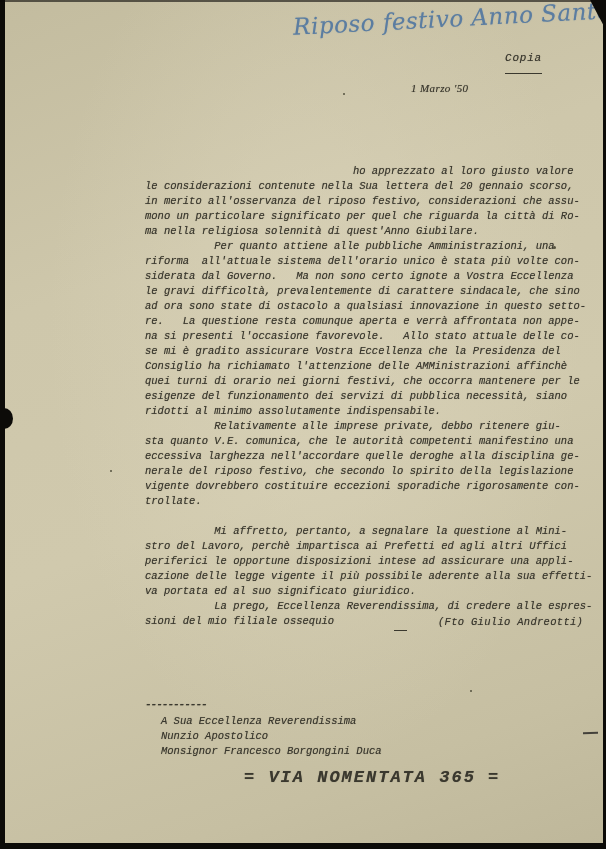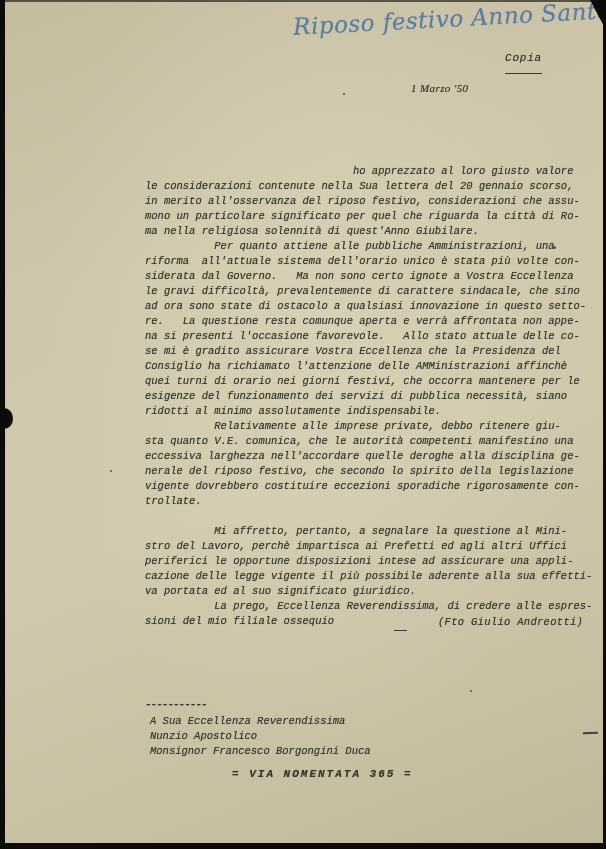--- a/index.html
+++ b/index.html
@@ -69,27 +69,27 @@
     position: absolute; left: 394px; top: 616px;
     font-size: 10.5px; letter-spacing: 0.3px; margin-left: 44px;
   }
   .sig-underline { position: absolute; left: 394px; top: 630px; width: 13px; height: 1px; background: #3a382e; }
 
   .separator {
     position: absolute; left: 145px; top: 698px;
     font-size: 11px; font-weight: bold; letter-spacing: -1px;
   }
   .recipient {
-    position: absolute; left: 150px; top: 714px;
+    position: absolute; left: 161px; top: 714px;
     font-size: 10.5px; line-height: 15px; font-style: italic;
     text-shadow: 0 0 0.7px rgba(55,52,42,0.6);
   }
   .via {
-    position: absolute; left: 232px; top: 768px;
-    font-size: 11px; font-weight: bold; letter-spacing: 2px; font-style: italic;
+    position: absolute; left: 244px; top: 768px;
+    font-size: 17px; font-weight: bold; letter-spacing: 2px; font-style: italic;
   }
 </style>
 </head>
 <body>
 
 <div class="page">
 
   <div class="handwriting">Riposo festivo Anno Santo</div>
 
   <div class="copia typed">Copia</div>

